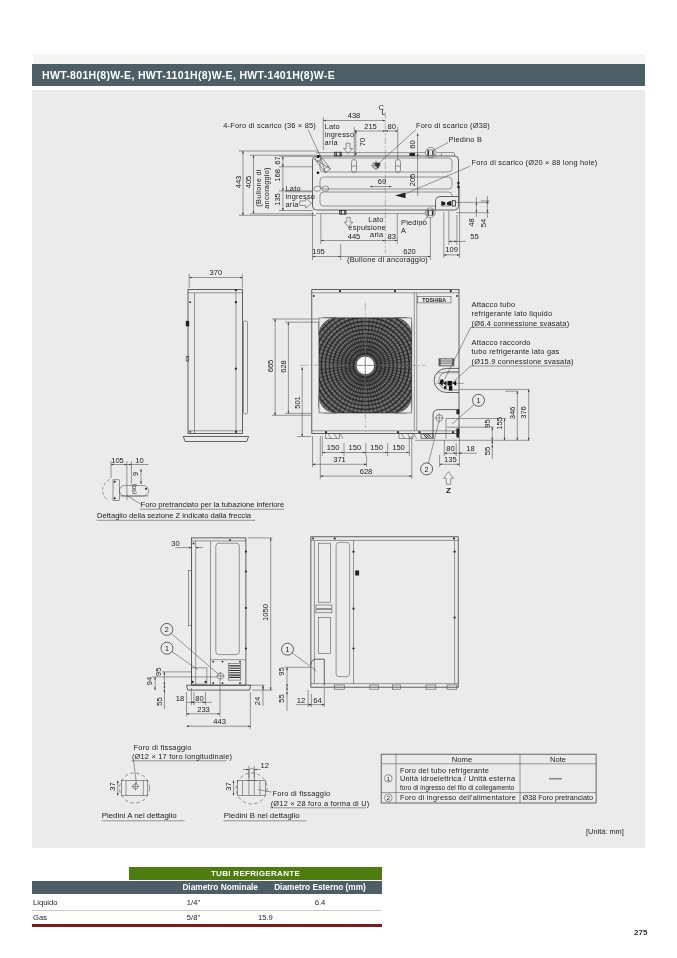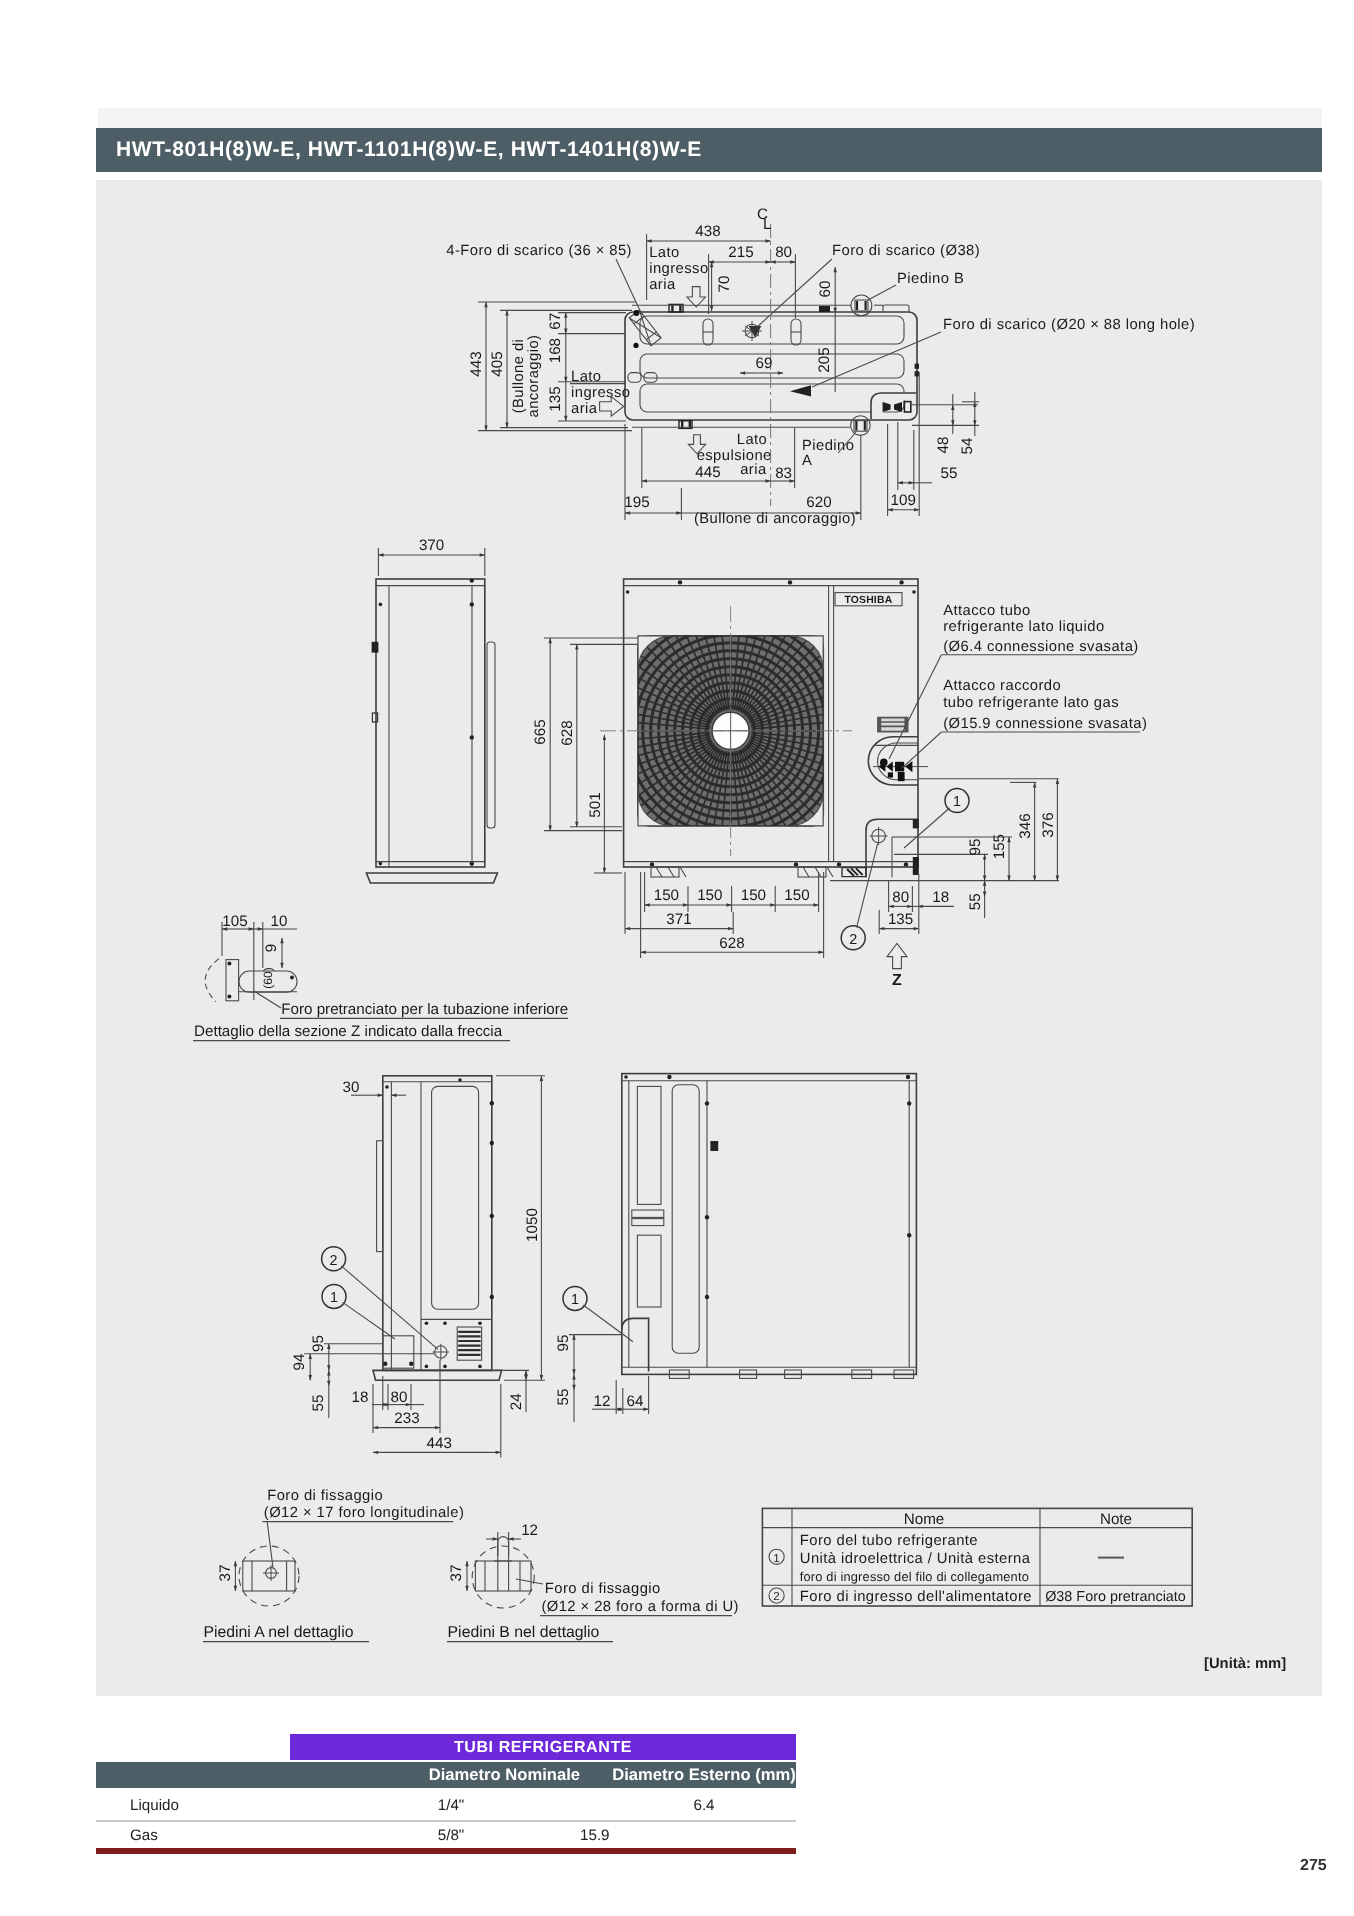--- a/index.html
+++ b/index.html
@@ -1,17 +1,17 @@
 <!DOCTYPE html>
 <html><head>
 <meta charset="utf-8">
 <style>
 html,body{margin:0;padding:0;background:#fff;font-family:"Liberation Sans",sans-serif;}
 #page{position:relative;width:677px;height:958px;overflow:hidden;}
-.abs{position:absolute;margin-left:16px;}
+.abs{position:absolute;}
 svg{position:absolute;left:0;top:0;}
 svg text{font-family:"Liberation Sans",sans-serif;fill:#1a1a1a;}
 .s{fill:none;stroke:#3d3d3d;stroke-width:0.8;}
 .f{fill:none;stroke:#4a4a4a;stroke-width:0.55;}
 .d{fill:none;stroke:#4a4a4a;stroke-width:0.55;}
 .t7{font-size:7.6px;}
 .t65{font-size:7.4px;letter-spacing:0.22px;}
 </style>
 </head>
 <body>
@@ -1021,35 +1021,35 @@
       </g>
 
 <g>
         <circle class="f" cx="388.3" cy="797.8" r="3.8"></circle>
         <text x="388.3" y="800.2" style="font-size:5.8px" text-anchor="middle">2</text>
 <text x="399.9" y="800.4" class="t65">Foro di ingresso dell'alimentatore</text>
 <text x="522.6" y="800.4" style="font-size:7.2px">Ø38 Foro pretranciato</text>
       </g>
 </svg>
 
-<div class="abs" style="left:129px;top:867px;width:253px;height:13px;background:#6d28d9;color:#fff;font-size:8px;font-weight:bold;text-align:center;line-height:13.5px;letter-spacing:0.3px;">TUBI REFRIGERANTE</div>
+<div class="abs" style="left:129px;top:867px;width:253px;height:13px;background:#4d7c0f;color:#fff;font-size:8px;font-weight:bold;text-align:center;line-height:13.5px;letter-spacing:0.3px;">TUBI REFRIGERANTE</div>
 
 <div class="abs" style="left:32px;top:881px;width:350px;height:13px;background:#4e5e66;color:#fff;font-size:8.3px;font-weight:bold;">
 <span class="abs" style="left:97px;width:129px;text-align:right;line-height:13.5px;">Diametro Nominale</span>
 <span class="abs" style="left:226px;width:124px;text-align:center;line-height:13.5px;">Diametro Esterno (mm)</span>
 </div>
 
 <div class="abs" style="left:32px;top:894px;width:350px;height:15.5px;font-size:7.6px;color:#222;border-bottom:0.8px solid #c9c9c9;">
 <span class="abs" style="left:1px;top:4px;">Liquido</span>
 <span class="abs" style="left:97px;width:129px;top:4px;text-align:center;">1/4"</span>
 <span class="abs" style="left:226px;width:124px;top:4px;text-align:center;">6.4</span>
 </div>
 
 <div class="abs" style="left:32px;top:909.5px;width:350px;height:14px;font-size:7.6px;color:#222;border-bottom:3px solid #7f1d1d;">
 <span class="abs" style="left:1px;top:3.5px;">Gas</span>
 <span class="abs" style="left:97px;width:129px;top:3.5px;text-align:center;">5/8"</span>
 <span class="abs" style="left:226px;width:124px;top:3.5px;text-align:left;">15.9</span>
 </div>
 
-<div class="abs" style="left:586px;top:827px;font-size:7.4px;color:#222;font-weight:bold;">[Unità: mm]</div>
+<div class="abs" style="left:586px;top:827px;font-size:7.4px;color:#222;">[Unità: mm]</div>
 
 <div class="abs" style="left:634px;top:928px;font-size:8px;font-weight:bold;color:#333;">275</div>
 </div>
 
 </body></html>

